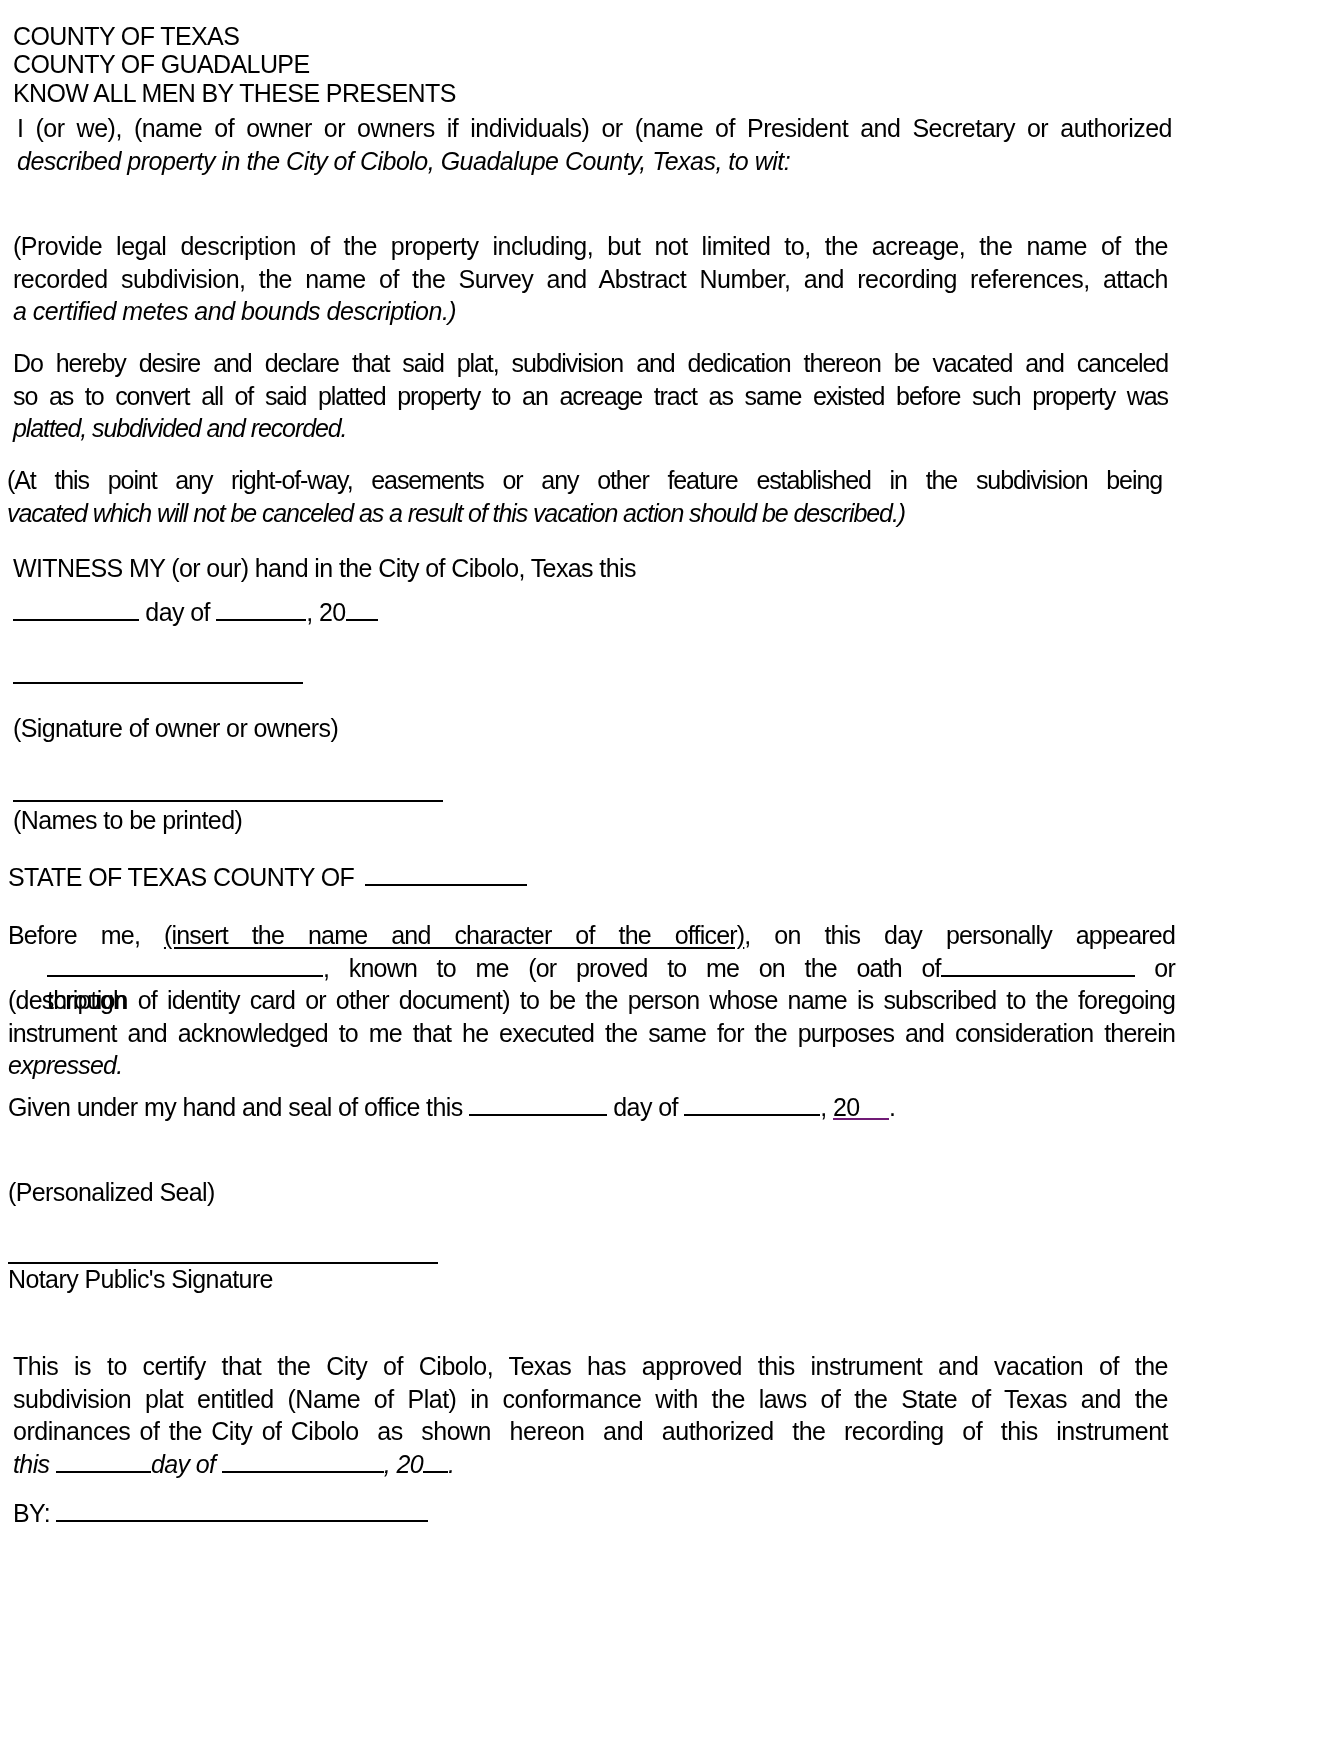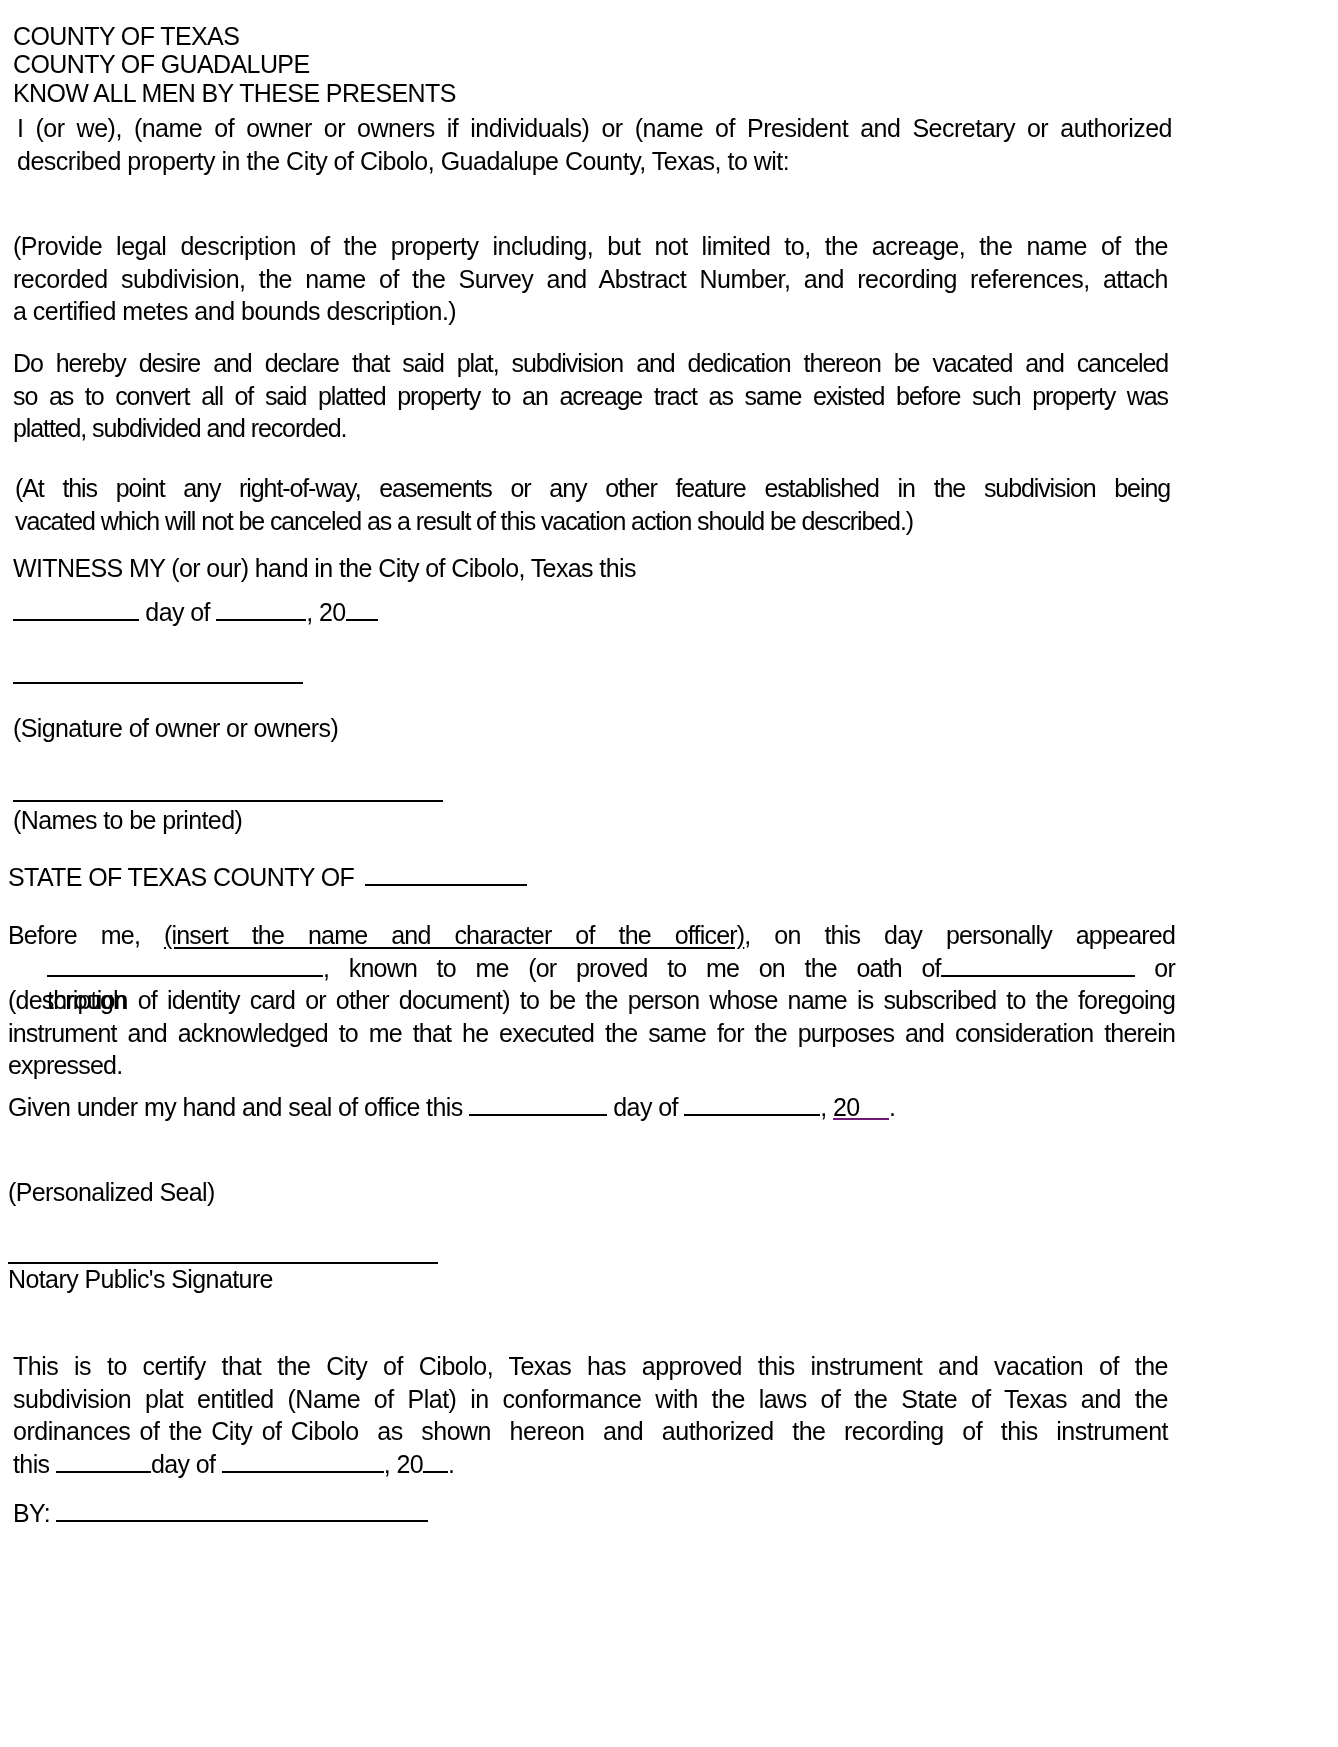--- a/index.html
+++ b/index.html
@@ -7,21 +7,21 @@
     width: 1338px; height: 1747px; position: relative; overflow: hidden;
     font-family: "Liberation Sans", sans-serif; color: #000;
     font-size: 25px;
   }
   .line { position: absolute; white-space: nowrap; line-height: 30px; letter-spacing: -0.6px; }
   .just { position: absolute; line-height: 32.5px; text-align: justify; text-align-last: left; letter-spacing: -0.5px; }
   .blank { display: inline-block; border-bottom: 2px solid #000; height: 22px; vertical-align: baseline; }
   .rule { position: absolute; height: 0; border-top: 2px solid #000; }
   .u { text-decoration: underline; text-underline-offset: 3px; }
   .jl { display: block; text-align: justify; text-align-last: justify; height: 32.5px; }
-  .jl.last { text-align-last: left; }
+  .jl.last { text-align-last: left; font-style: italic; }
 </style>
 </head>
 <body>
 
 <div class="line" style="left:13px; top:21px;">COUNTY OF TEXAS</div>
 <div class="line" style="left:13px; top:49px;">COUNTY OF GUADALUPE</div>
 <div class="line" style="left:13px; top:78px;">KNOW ALL MEN BY THESE PRESENTS</div>
 
 <div class="just" style="left:17px; top:112px; width:1155px;">
   <span class="jl">I (or we), (name of owner or owners if individuals) or (name of President and Secretary or authorized</span>
@@ -33,21 +33,21 @@
   <span class="jl">recorded subdivision, the name of the Survey and Abstract Number, and recording references, attach</span>
   <span class="jl last">a certified metes and bounds description.)</span>
 </div>
 
 <div class="just" style="left:13px; top:347px; width:1155px; letter-spacing:-1.1px;">
   <span class="jl">Do hereby desire and declare that said plat, subdivision and dedication thereon be vacated and canceled</span>
   <span class="jl">so as to convert all of said platted property to an acreage tract as same existed before such property was</span>
   <span class="jl last">platted, subdivided and recorded.</span>
 </div>
 
-<div class="just" style="left:15px; top:464px; width:1155px; letter-spacing:-1.1px;margin-top:8px;">
+<div class="just" style="left:7px; top:464px; width:1155px; letter-spacing:-1.1px;">
   <span class="jl">(At this point any right-of-way, easements or any other feature established in the subdivision being</span>
   <span class="jl last">vacated which will not be canceled as a result of this vacation action should be described.)</span>
 </div>
 
 <div class="line" style="left:13px; top:553px;">WITNESS MY (or our) hand in the City of Cibolo, Texas this</div>
 <div class="line" style="left:13px; top:589px;margin-top:8px;">
   <span class="blank" style="width:126px;"></span>
   <span>day of</span>
   <span class="blank" style="width:90px;"></span><span>, 20</span><span class="blank" style="width:32px;"></span>
 </div>

